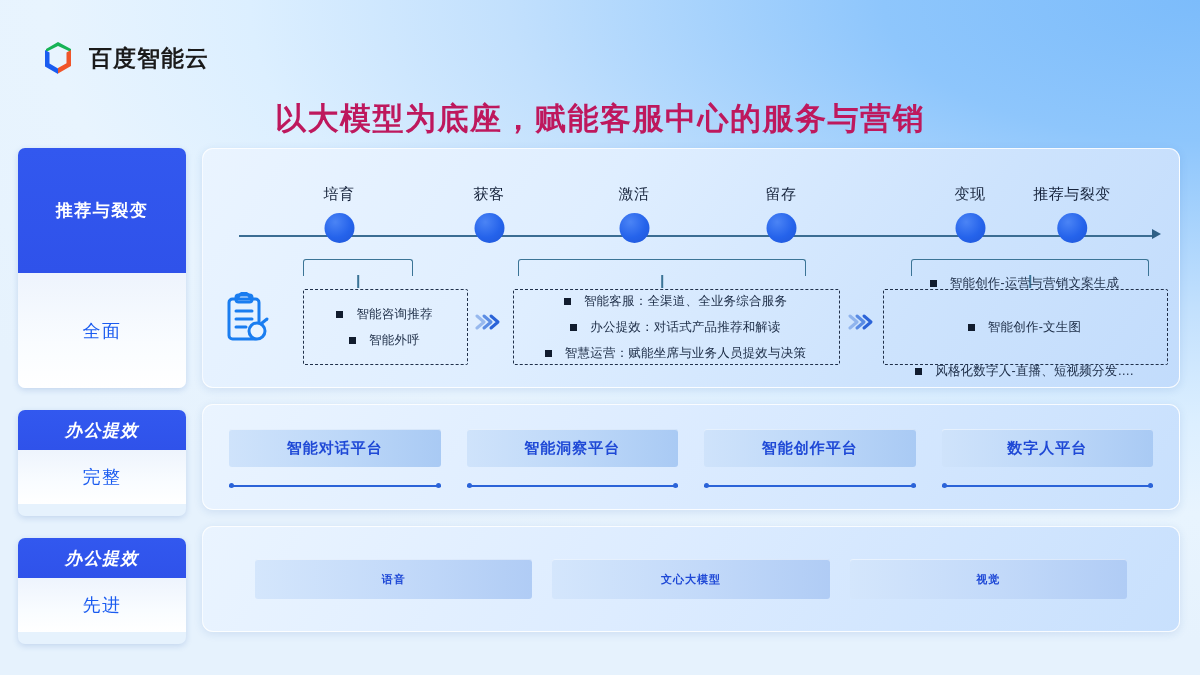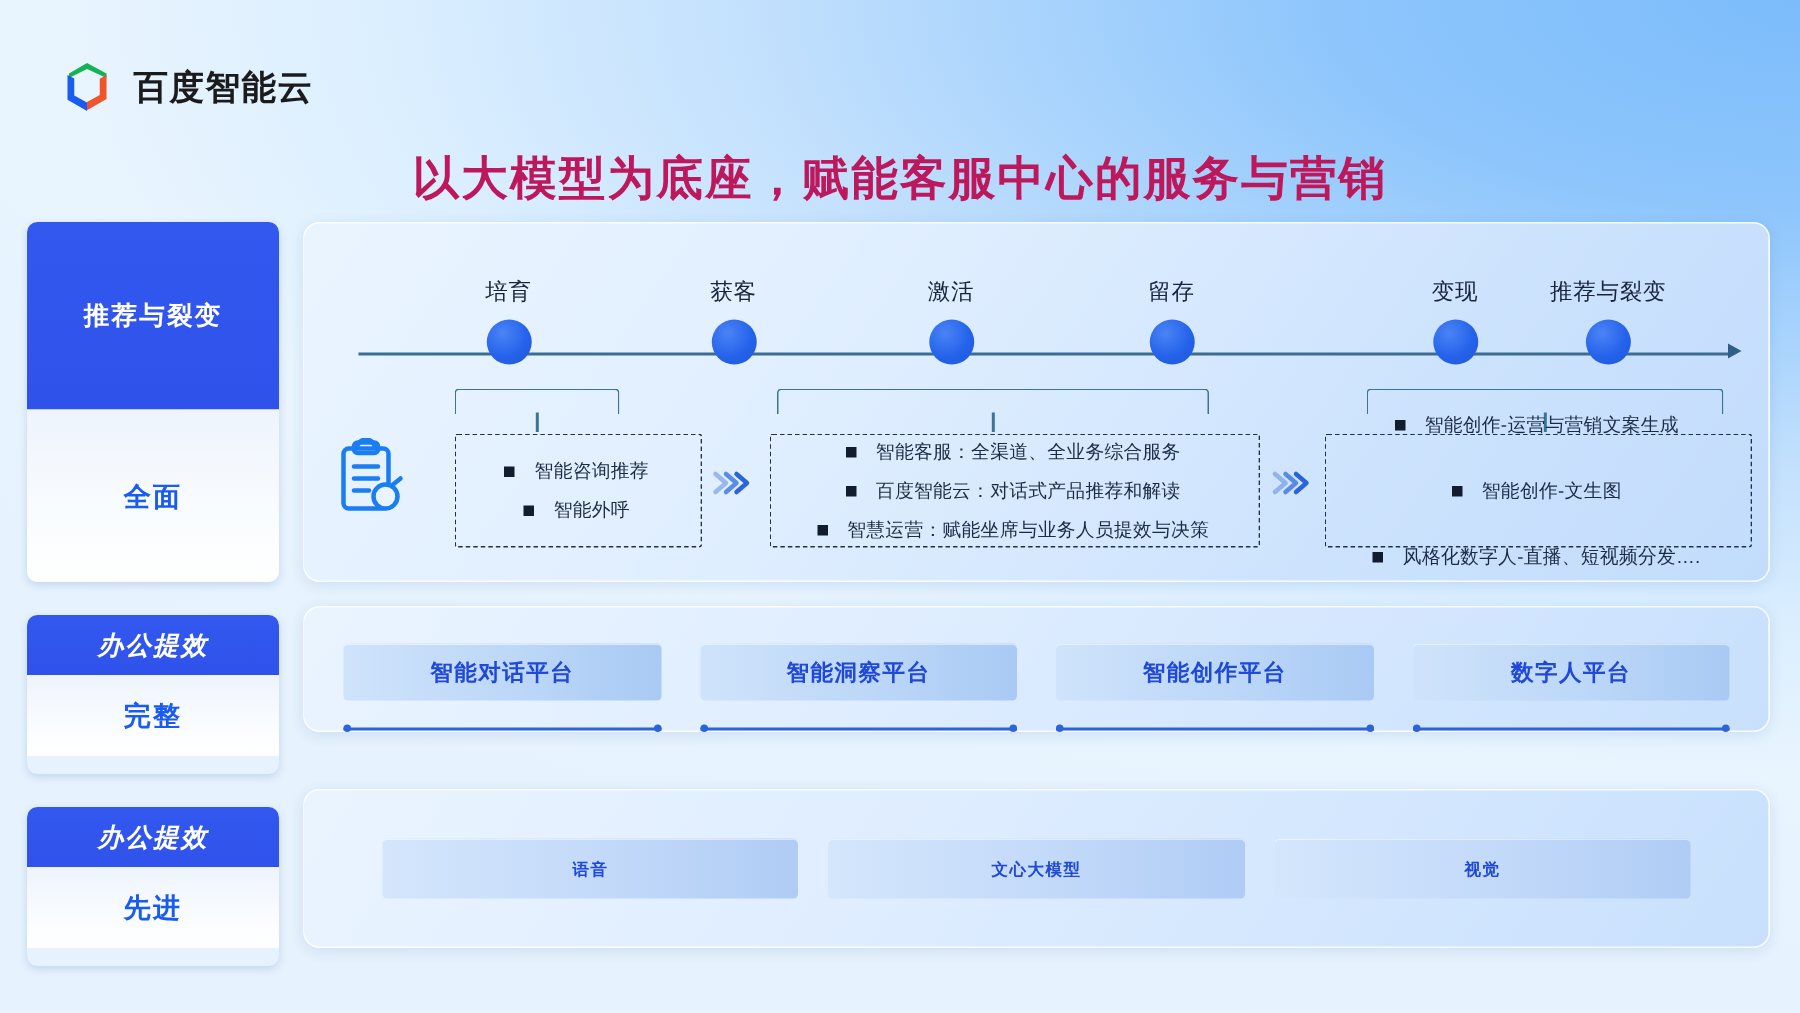--- a/index.html
+++ b/index.html
@@ -33,35 +33,35 @@
   .side-card.c3 { height:106px; }
   .side-top {
     background:linear-gradient(180deg,#3258ef 0%,#2f52ea 100%);
     color:#fff; font-size:17px; font-weight:700; letter-spacing:1.5px;
     display:flex; align-items:center; justify-content:center;
   }
   .c1 .side-top { height:125px; }
   .c2 .side-top, .c3 .side-top { height:40px;font-style:italic; }
   .side-bot {
     background:linear-gradient(180deg,#eef4fd 0%,#f9fcff 60%,#ffffff 100%);
-    color:#1a5bf0; font-size:18px; font-weight:700; letter-spacing:1.5px;
+    color:#1a5bf0; font-size:18px; font-weight:400; letter-spacing:1.5px;
     display:flex; align-items:center; justify-content:center;
   }
   .c1 .side-bot { height:115px; }
   .c2 .side-bot, .c3 .side-bot { height:54px; }
 
   
   .panel {
     position:absolute; left:202px; width:978px;
     border-radius:11px; border:1.5px solid rgba(255,255,255,.85);
     box-shadow:0 2px 9px rgba(40,90,170,.13);
   }
   #panel-scenarios { top:148px; height:240px;
     background:linear-gradient(125deg,#eaf4ff 0%,#dfeeff 38%,#cde3fd 72%,#c2dcfc 100%); }
-  #panel-platforms { top:404px; height:84px;
+  #panel-platforms { top:404px; height:106px;
     background:linear-gradient(125deg,#eaf4ff 0%,#ddecff 45%,#c8e0fd 100%); }
   #panel-foundation { top:526px; height:106px;
     background:linear-gradient(125deg,#eaf4ff 0%,#ddecff 45%,#c8e0fd 100%); }
 
   
   .tl-wrap { position:absolute; left:18px; right:12px; top:36px; height:64px; }
   .tl-line { position:absolute; left:18px; right:14px; top:50px; height:1.6px; background:#3b6d93; }
   .tl-arrow {
     position:absolute; right:6px; top:44px; width:0; height:0;
     border-left:9px solid #2e5f86; border-top:5.5px solid transparent; border-bottom:5.5px solid transparent;
@@ -220,21 +220,21 @@
     </svg>
   </div>
 
   <div class="dbox" style="left:310px;top:140px;width:327px;height:76px;">
     <div class="dline">
       <span class="bullet"></span>
       <span>智能客服：全渠道、全业务综合服务</span>
     </div>
     <div class="dline">
       <span class="bullet"></span>
-      <span>百度智能云：对话式产品推荐和解读</span>
+      <span>办公提效：对话式产品推荐和解读</span>
     </div>
     <div class="dline">
       <span class="bullet"></span>
       <span>智慧运营：赋能坐席与业务人员提效与决策</span>
     </div>
   </div>
 
   <div class="chev" style="left:645px;top:164px;">
     <svg width="26" height="18" viewBox="0 0 26 18">
       <path d="M2 3 L9 9 L2 15" fill="none" stroke="#5b8ce0" stroke-width="3" stroke-linecap="round" stroke-linejoin="round" opacity=".55"></path>

